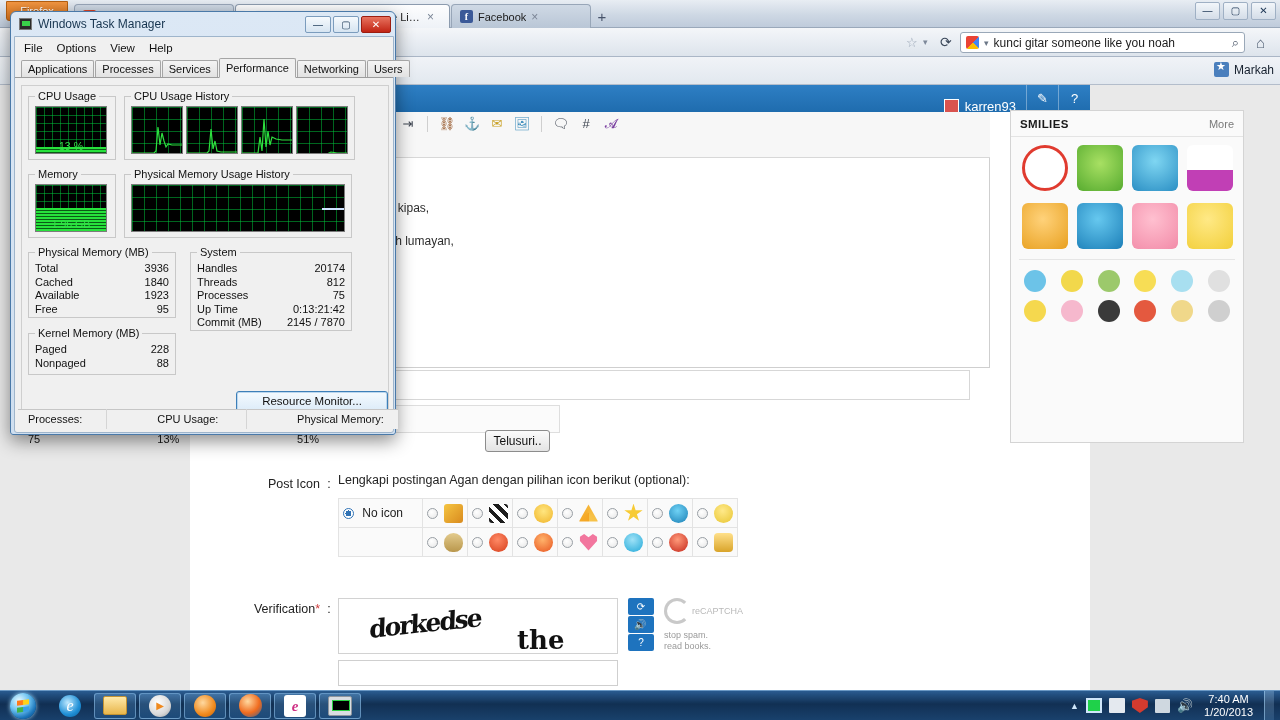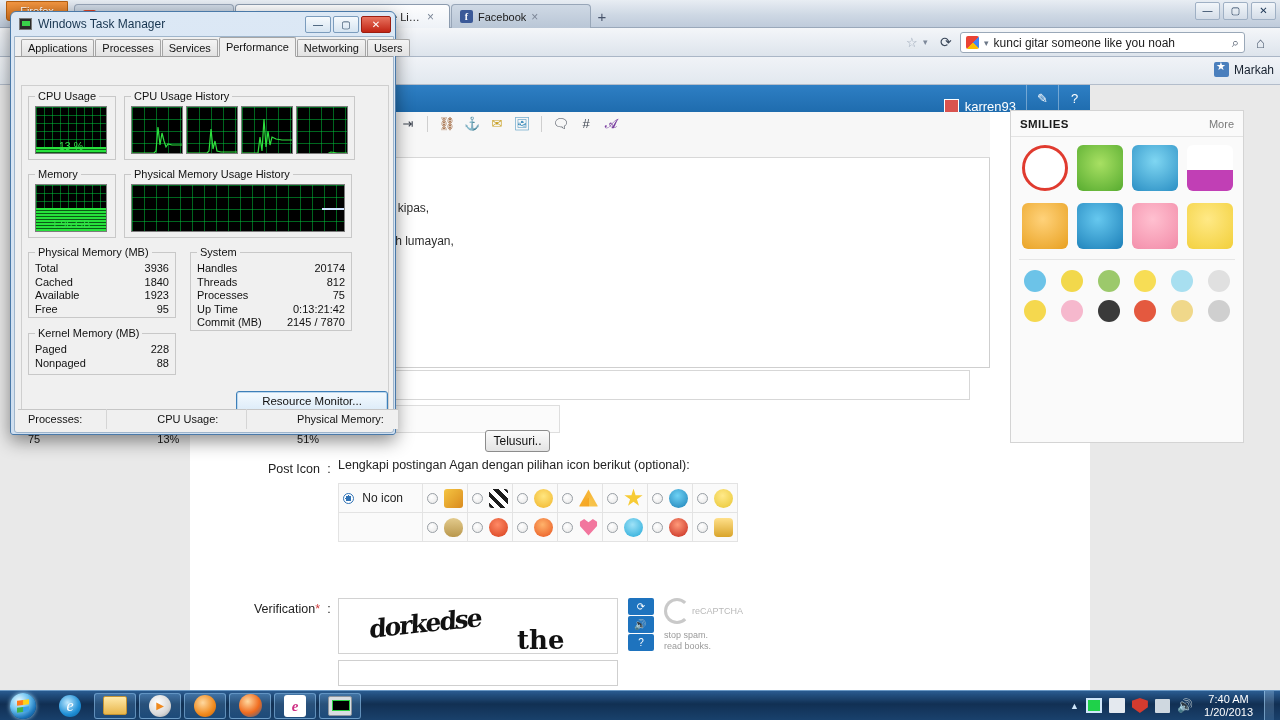--- a/index.html
+++ b/index.html
@@ -426,21 +426,21 @@
         <div>a ngelag saat gaming,</div>
         <div>ane asphire 4755g, padahal spec dah lumayan,</div>
         <div>bimbingannya agan, :matabelo</div>
       </div>
 
       <div class="under-box"></div>
       <div class="under-box2"></div>
       <div class="thumb-note">umbnail image to add to post content</div>
       <div class="telusuri">Telusuri..</div>
 
-      <div class="form-row" style="left:0; top:373px;">
+      <div class="form-row" style="left:0; top:388px;">
         <div class="form-label">Post Icon</div>
         <div class="label-colon">:</div>
         <div>
           <div class="posticon-note">Lengkapi postingan Agan dengan pilihan icon berikut (optional):</div>
           <table class="icon-table" style="margin-top:11px;">
             <tbody>
                 <tr>
               <td class="td-noicon">
                 <span class="radio on"></span>
                 <span style="margin-left:5px">No icon</span>
@@ -544,20 +544,26 @@
     <span class="tm-ico"></span>
     <span class="tm-name">Windows Task Manager</span>
     <span class="tm-wb">
       <div>—</div>
       <div>▢</div>
       <div class="closeb">✕</div>
     </span>
   </div>
 
   <div class="tm-inner">
+    <div class="tm-menu">
+      <span>File</span>
+      <span>Options</span>
+      <span>View</span>
+      <span>Help</span>
+    </div>
 
     <div class="tm-tabs">
       <span class="tm-tab">Applications</span>
       <span class="tm-tab">Processes</span>
       <span class="tm-tab">Services</span>
       <span class="tm-tab on">Performance</span>
       <span class="tm-tab">Networking</span>
       <span class="tm-tab">Users</span>
     </div>
 

